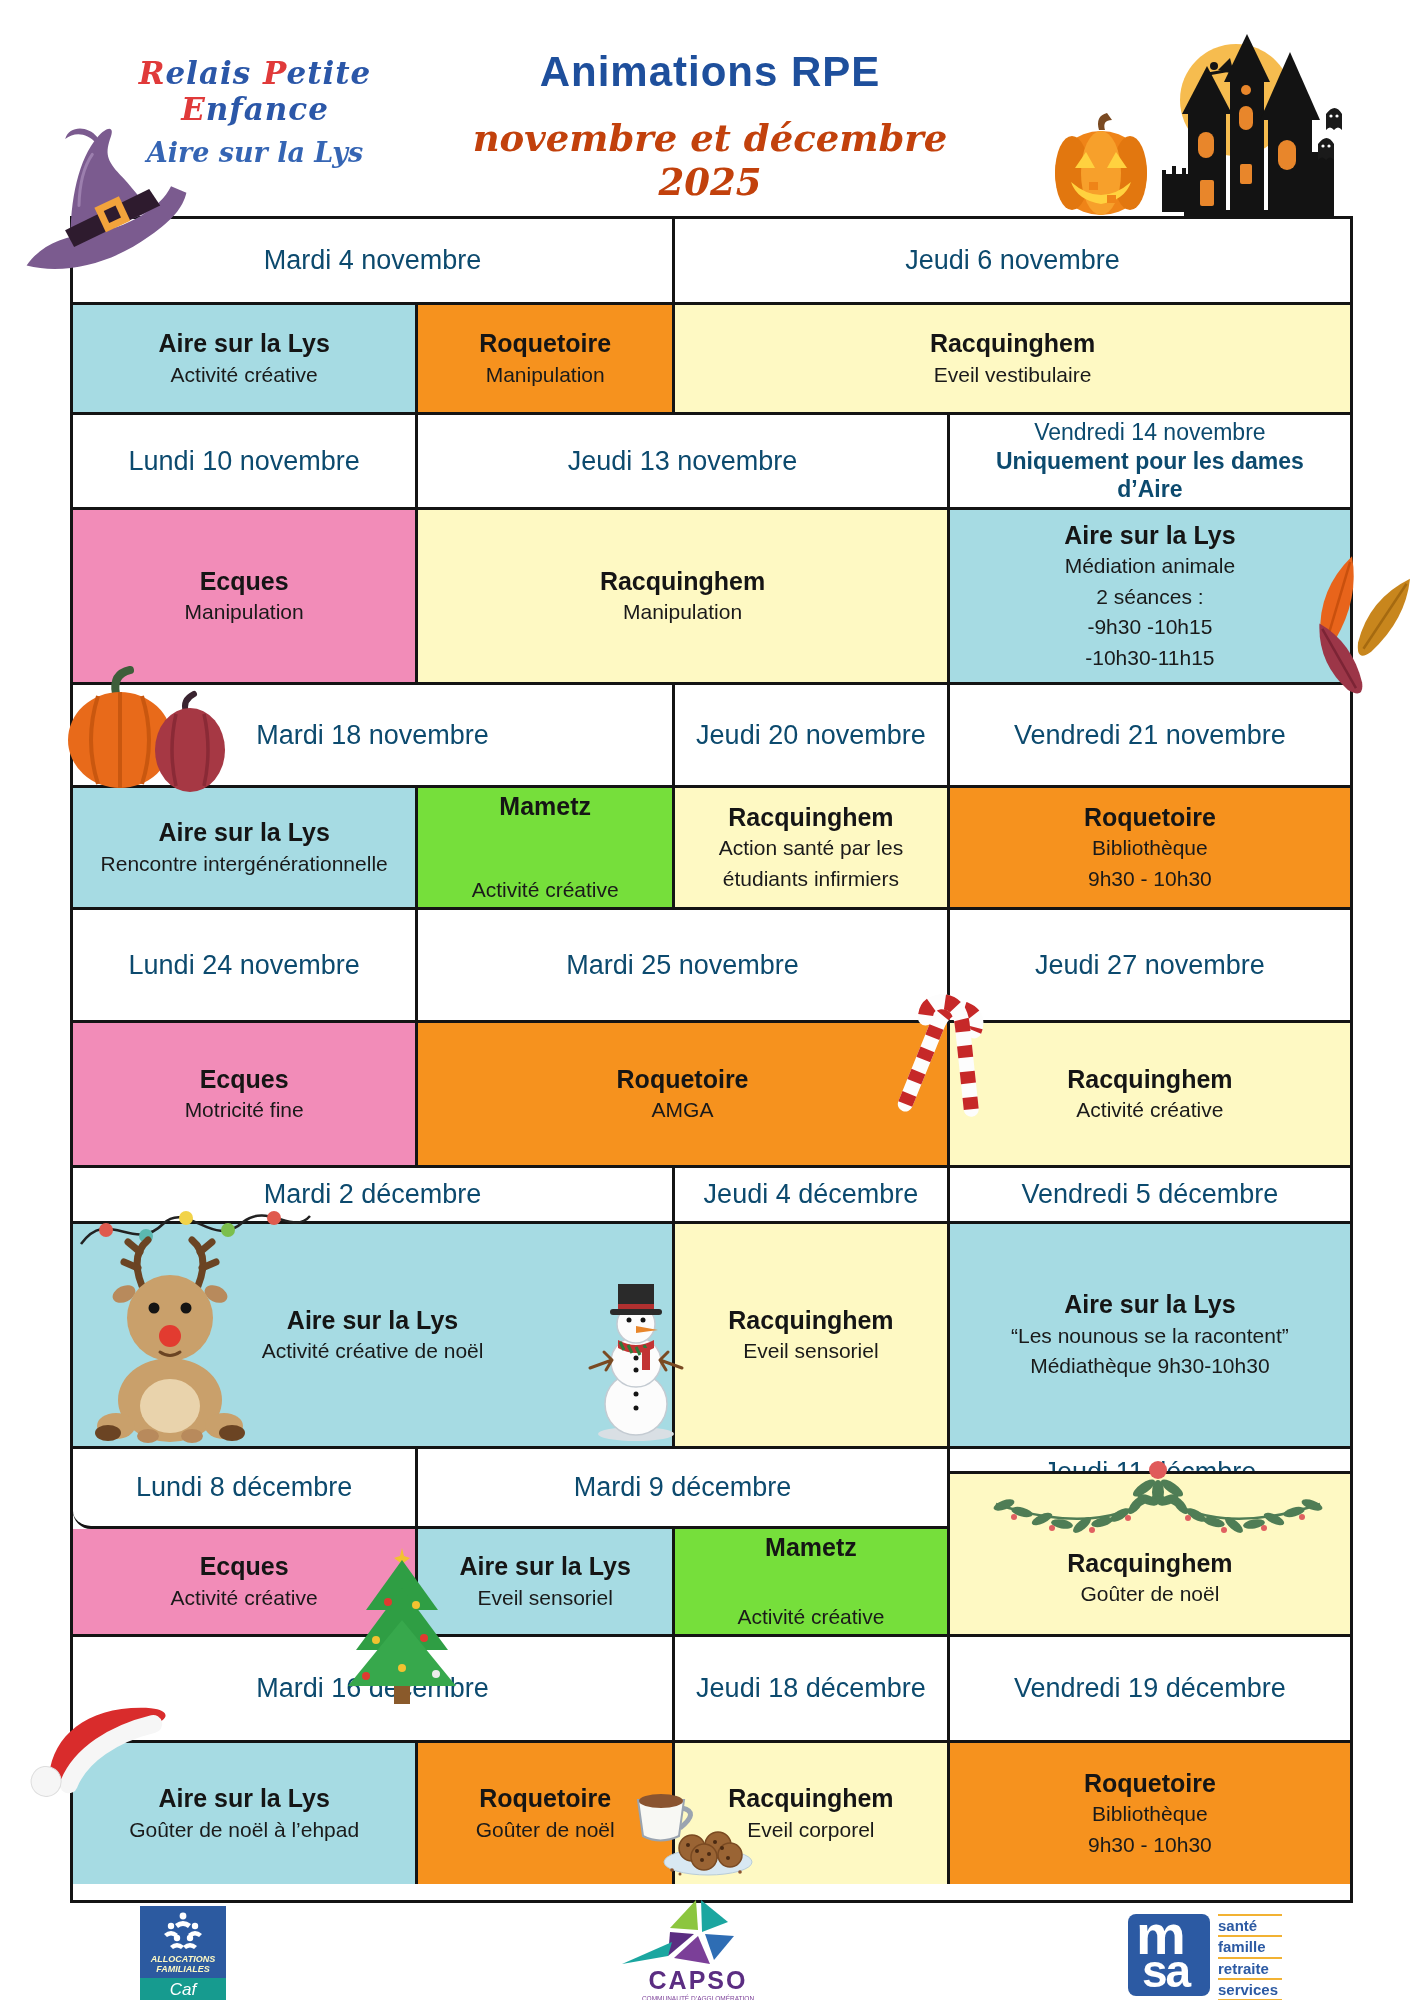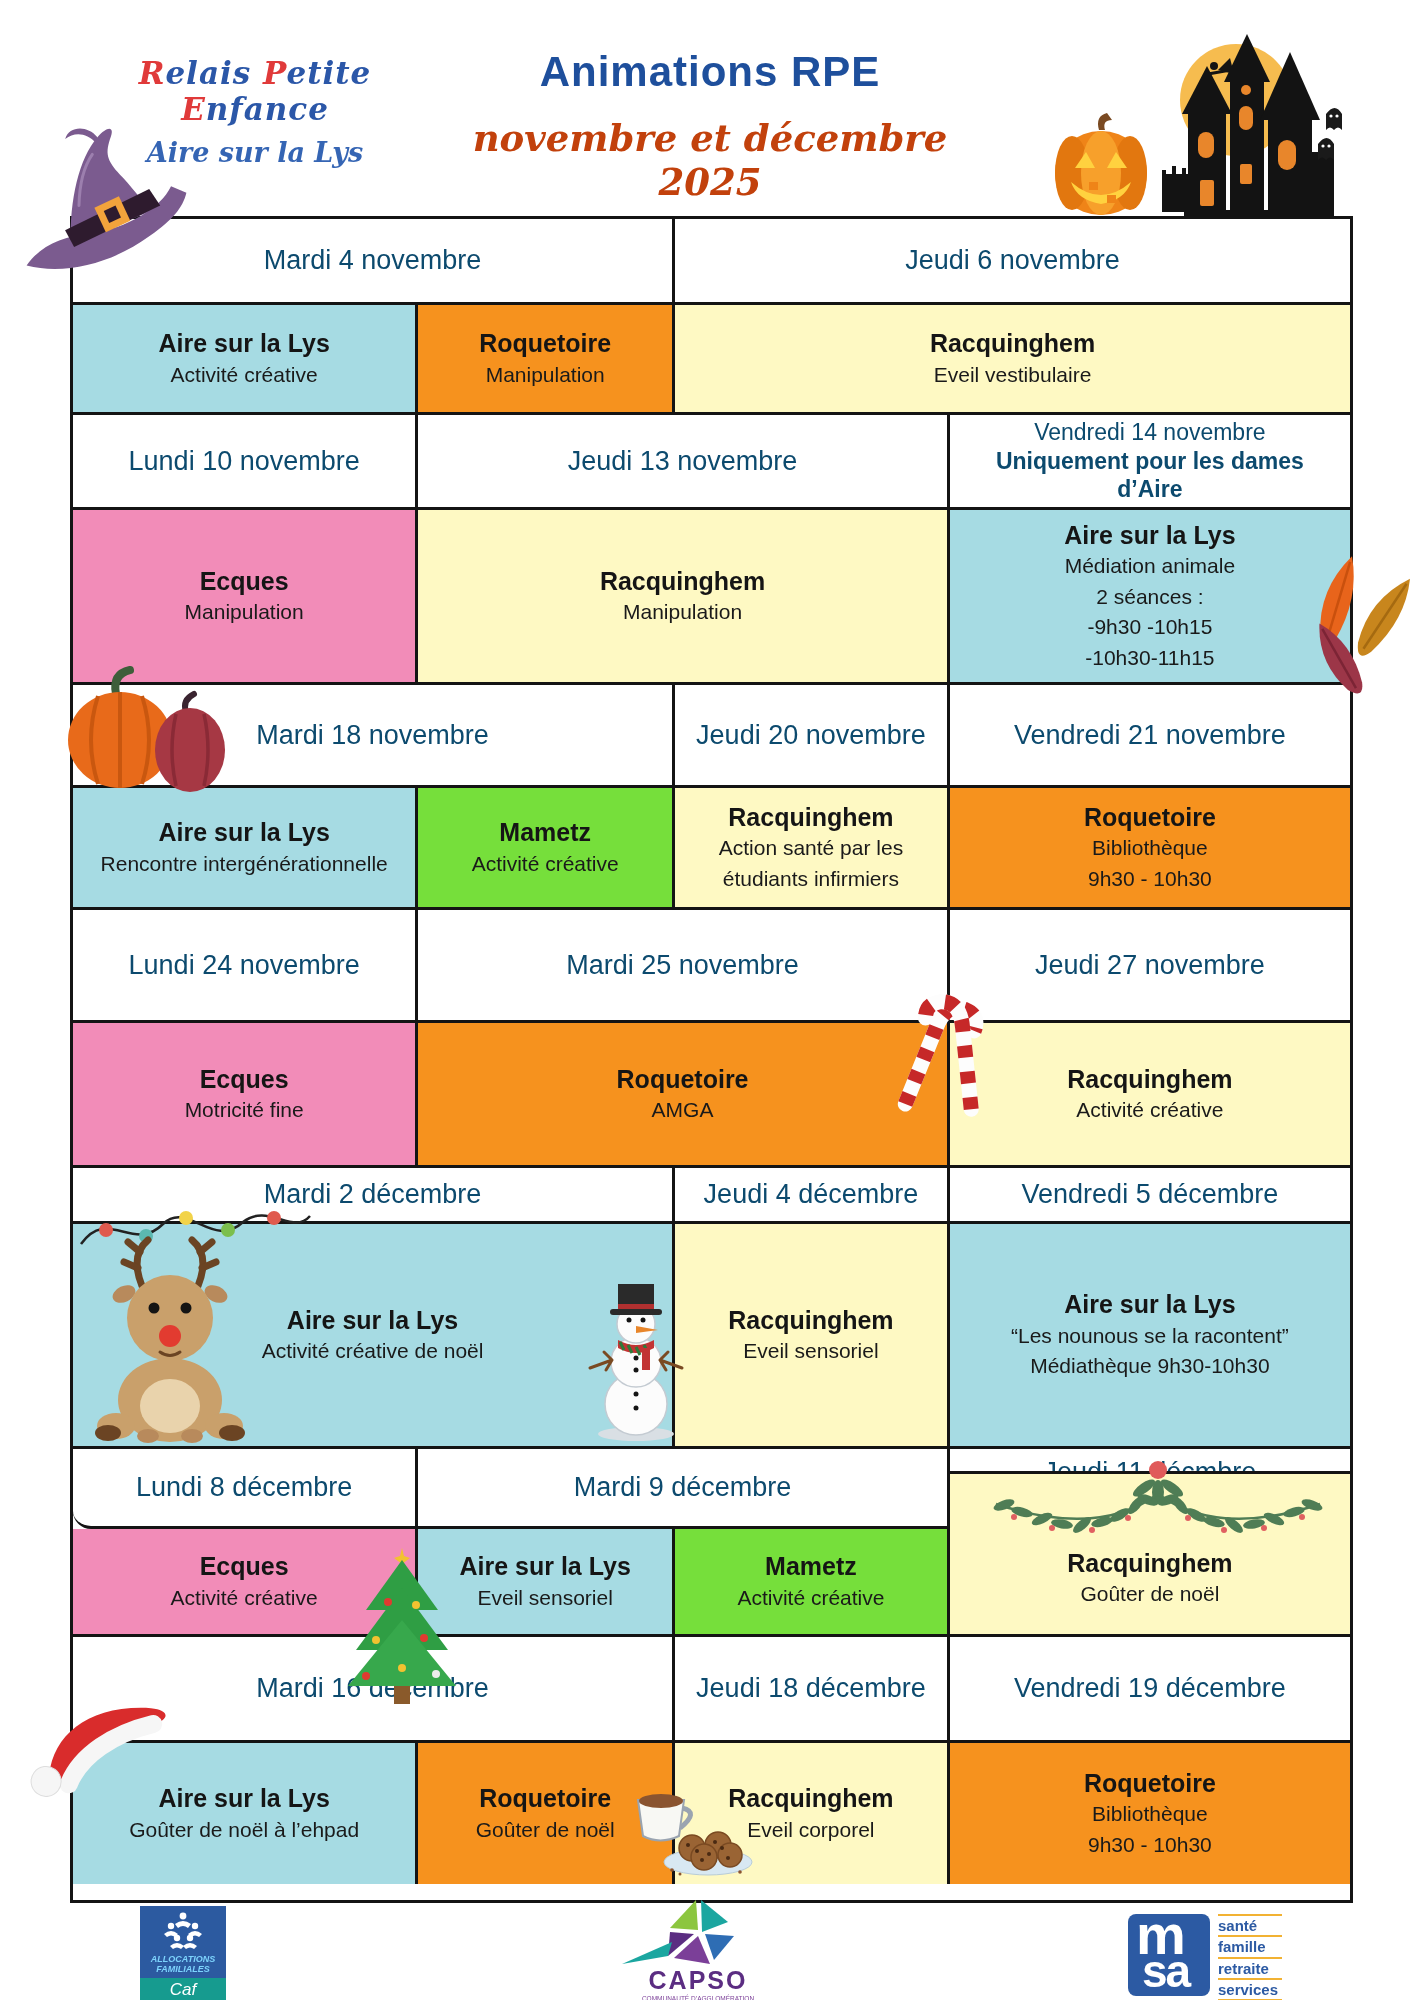--- a/index.html
+++ b/index.html
@@ -20,33 +20,33 @@
        border:3px solid #141414;box-sizing:border-box;background:#fff;}
   .row{display:flex;border-bottom:3px solid #141414;box-sizing:border-box;}
   .row:last-child{border-bottom:none;}
   .cell{border-right:3px solid #141414;box-sizing:border-box;display:flex;flex-direction:column;
         align-items:center;justify-content:center;text-align:center;padding:2px 6px;}
   .cell:last-child{border-right:none;}
   .w-a{width:27.04%;} .w-b{width:20.11%;} .w-c{width:21.51%;}
   .w-ab{width:47.15%;} .w-bc{width:41.62%;text-align:right;}
   .flex-rest{flex:1;}
   .c-cyan{background:#A6DBE3;} .c-orange{background:#F6921E;} .c-yellow{background:#fef9c3;}
-  .c-pink{background:#F28CB8;} .c-green{background:#76DF3B;}
+  .c-pink{background:#F28CB8;} .c-green{background:#76DF3B;justify-content:space-between;}
   .date{color:#0c4a6e;font-size:27px;}
   .date-multi{font-size:23px;line-height:1.25;}
   .date-bold{font-weight:bold;}
   .place{font-size:25px;font-weight:bold;color:#151515;line-height:1.3;}
   .detail{font-size:21px;color:#1A1A1A;line-height:1.45;white-space:nowrap;}
   .cell-raised{position:relative;top:-58px;height:calc(100% + 58px);
                border-top:3px solid #141414;z-index:2;padding-top:50px;}
   
   .deco{position:absolute;z-index:3;pointer-events:none;}
   
   .caf{position:absolute;left:140px;top:1906px;width:86px;z-index:4;text-align:center;}
-  .caf-top{background:#2C5AA0;color:#7dd3fc;padding:4px 8px 3px;}
+  .caf-top{background:#2C5AA0;color:#fef9c3;padding:4px 8px 3px;}
   .caf-txt{font-size:9px;font-style:italic;font-weight:bold;line-height:1.15;}
   .caf-band{background:#169B8F;color:#fff;padding:2px 0 6px;}
   .caf-name{font-size:17px;font-weight:normal;font-style:italic;}
   .caf-sub{font-size:7px;}
   .capso{position:absolute;left:608px;top:1898px;width:180px;z-index:4;text-align:center;}
   .capso-name{font-size:25px;font-weight:bold;color:#5B2D82;letter-spacing:2px;margin-top:-2px;}
   .capso-cap{font-size:6.5px;color:#7B3F98;line-height:1.25;}
   .msa{position:absolute;left:1128px;top:1914px;z-index:4;display:flex;gap:8px;align-items:flex-start;}
   .msa-badge{width:82px;height:82px;background:#2C5AA3;border-radius:8px;position:relative;overflow:hidden;}
   .msa-m{position:absolute;left:8px;top:-12px;color:#fff;font-size:56px;font-weight:bold;letter-spacing:-2px;}

